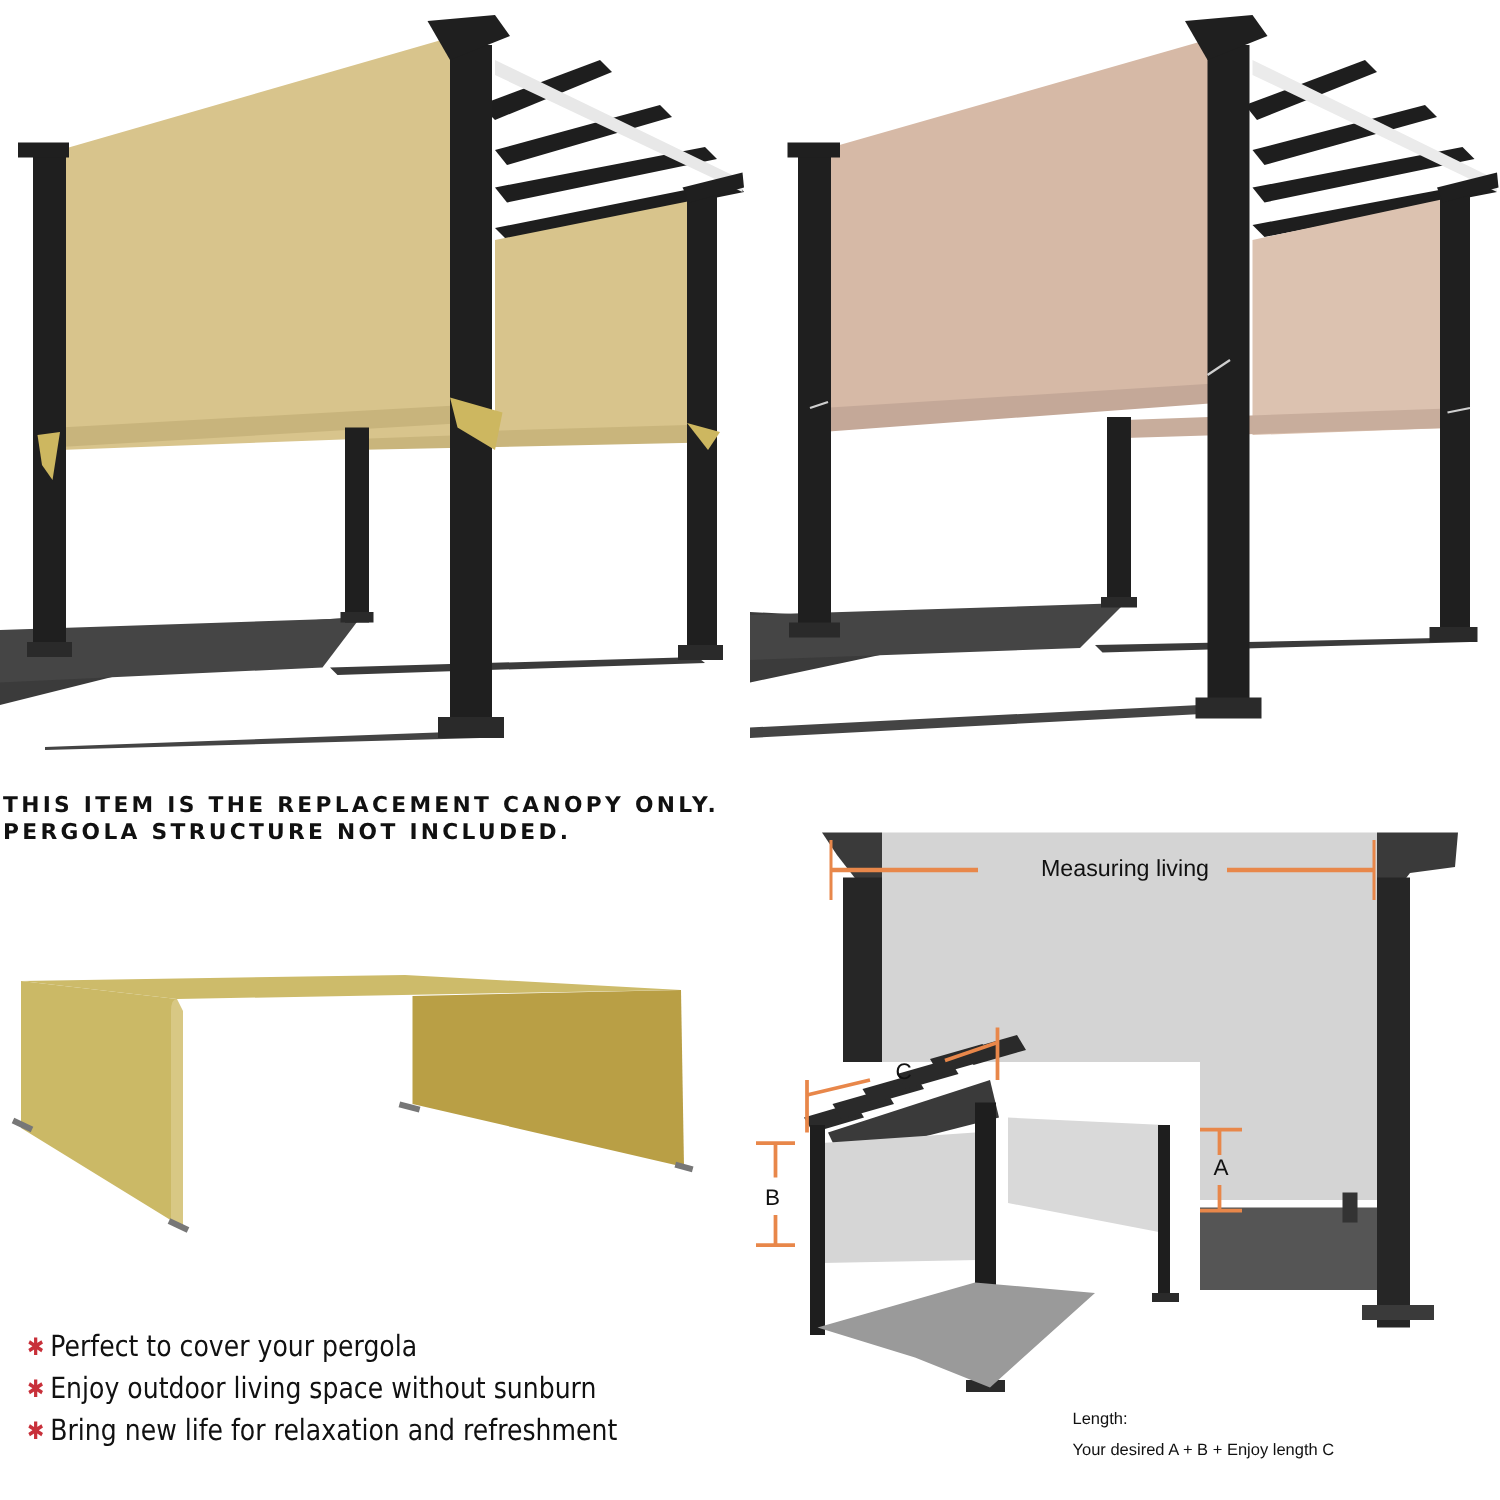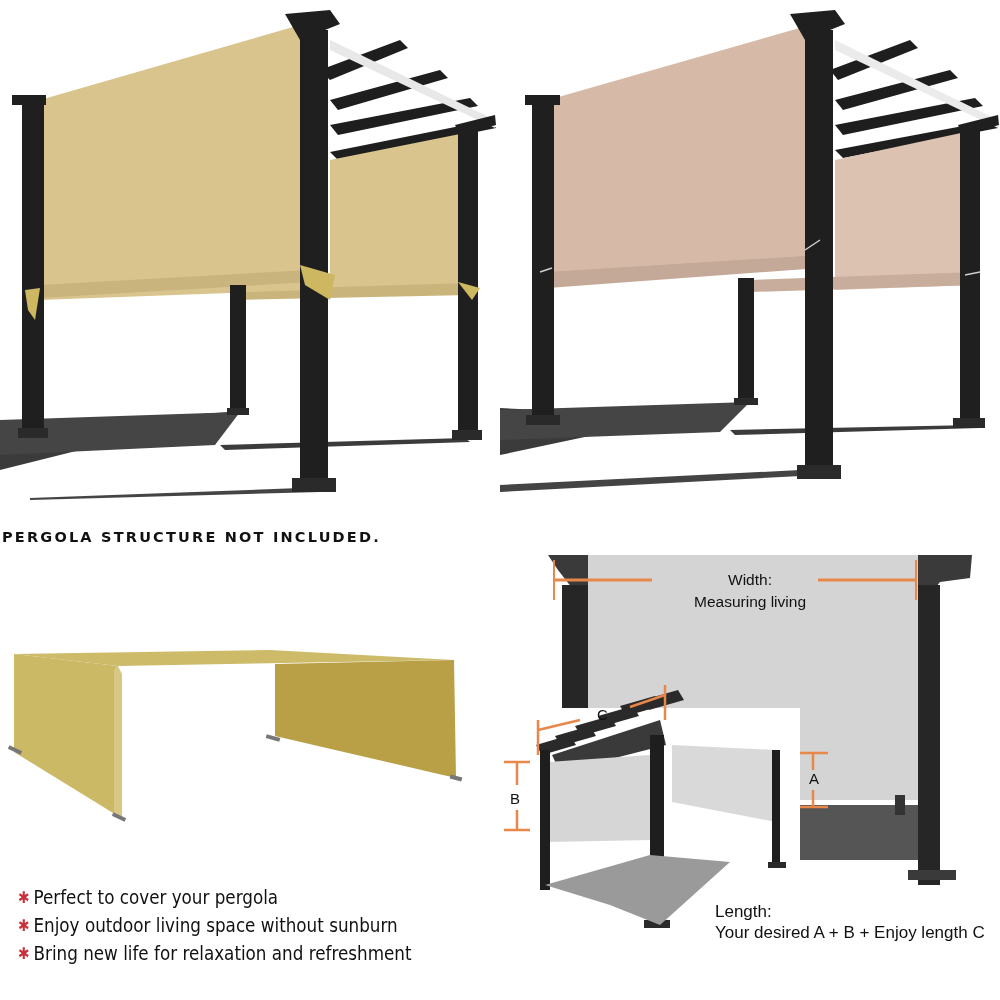--- a/index.html
+++ b/index.html
@@ -6,21 +6,21 @@
   body{width:1000px;height:1000px;position:relative;overflow:hidden;font-family:"DejaVu Sans",sans-serif;}
   .panel{position:absolute;}
   .panel svg{display:block;}
   .notice{position:absolute;left:2px;top:528px;width:520px;font-family:"DejaVu Sans",sans-serif;font-weight:bold;font-size:14.5px;letter-spacing:2.2px;line-height:18px;color:#111;}
   .notice div{white-space:nowrap;}
   .features{position:absolute;left:18px;top:884px;width:460px;font-family:"DejaVu Sans",sans-serif;font-size:19.5px;line-height:28px;color:#111;transform:scaleX(0.86);transform-origin:left top;}
   .feature{white-space:nowrap;display:flex;align-items:center;}
   .star{color:#c8303a;font-size:16px;margin-right:2px;display:inline-block;width:16px;}
   .dlabel{position:absolute;font-family:"Liberation Sans",sans-serif;color:#111;}
   .width-label{left:650px;top:569px;width:200px;text-align:center;font-size:15.5px;line-height:22px;}
-  .length-label{left:715px;top:901px;font-size:17px;line-height:21px;white-space:nowrap;}
+  .length-label{left:715px;top:936px;font-size:11px;line-height:21px;white-space:nowrap;}
   .letter{position:absolute;font-family:"Liberation Sans",sans-serif;font-size:15px;color:#111;}
 </style>
 </head>
 <body>
 
 <div class="panel" style="left:0;top:0;width:500px;height:500px;">
   <svg width="500" height="500" viewBox="0 0 500 500">
 
     <polygon points="0,420 40,425 230,412 240,410 0,470" fill="#3b3b3b"></polygon>
     <polygon points="0,420 240,412 215,445 0,455" fill="#454545"></polygon>
@@ -88,20 +88,21 @@
     <rect x="460" y="125" width="20" height="298" fill="#1f1f1f"></rect>
     <polygon points="458,125 498,115 499,125 462,135" fill="#1f1f1f"></polygon>
     <rect x="453" y="418" width="32" height="10" fill="#2a2a2a"></rect>
     <line x1="305" y1="250" x2="320" y2="240" stroke="#cfcfcf" stroke-width="1.5"></line>
     <line x1="40" y1="272" x2="52" y2="268" stroke="#cfcfcf" stroke-width="1.5"></line>
     <line x1="465" y1="275" x2="480" y2="272" stroke="#cfcfcf" stroke-width="1.5"></line>
   </svg>
 </div>
 
 <div class="notice">
+  <div>THIS ITEM IS THE REPLACEMENT CANOPY ONLY.</div>
   <div>PERGOLA STRUCTURE NOT INCLUDED.</div>
 </div>
 
 <div class="panel" style="left:0;top:640px;width:480px;height:200px;">
   <svg width="480" height="200" viewBox="0 0 480 200">
 
     <polygon points="14,14 270,10 454,20 118,26" fill="#cdbb6a"></polygon>
 
     <polygon points="14,14 118,26 118,176 14,112" fill="#cbb966"></polygon>
     <path d="M118,26 Q114,26 114,34 L114,176 L122,178 L122,34 Z" fill="#d8c884"></path>
@@ -182,20 +183,19 @@
     <line x1="313" y1="250" x2="313" y2="267" stroke="#e8874a" stroke-width="2.5"></line>
     <line x1="300" y1="267" x2="328" y2="267" stroke="#e8874a" stroke-width="2.5"></line>
   </svg>
 </div>
 
 <div class="letter" style="left:597px;top:706px;">C</div>
 <div class="letter" style="left:510px;top:790px;">B</div>
 <div class="letter" style="left:809px;top:770px;">A</div>
 
 <div class="dlabel width-label">
-  <div>Width:</div>
   <div>Measuring living</div>
 </div>
 
 <div class="dlabel length-label">
   <div>Length:</div>
   <div>Your desired A + B + Enjoy length C</div>
 </div>
 
 </body></html>

